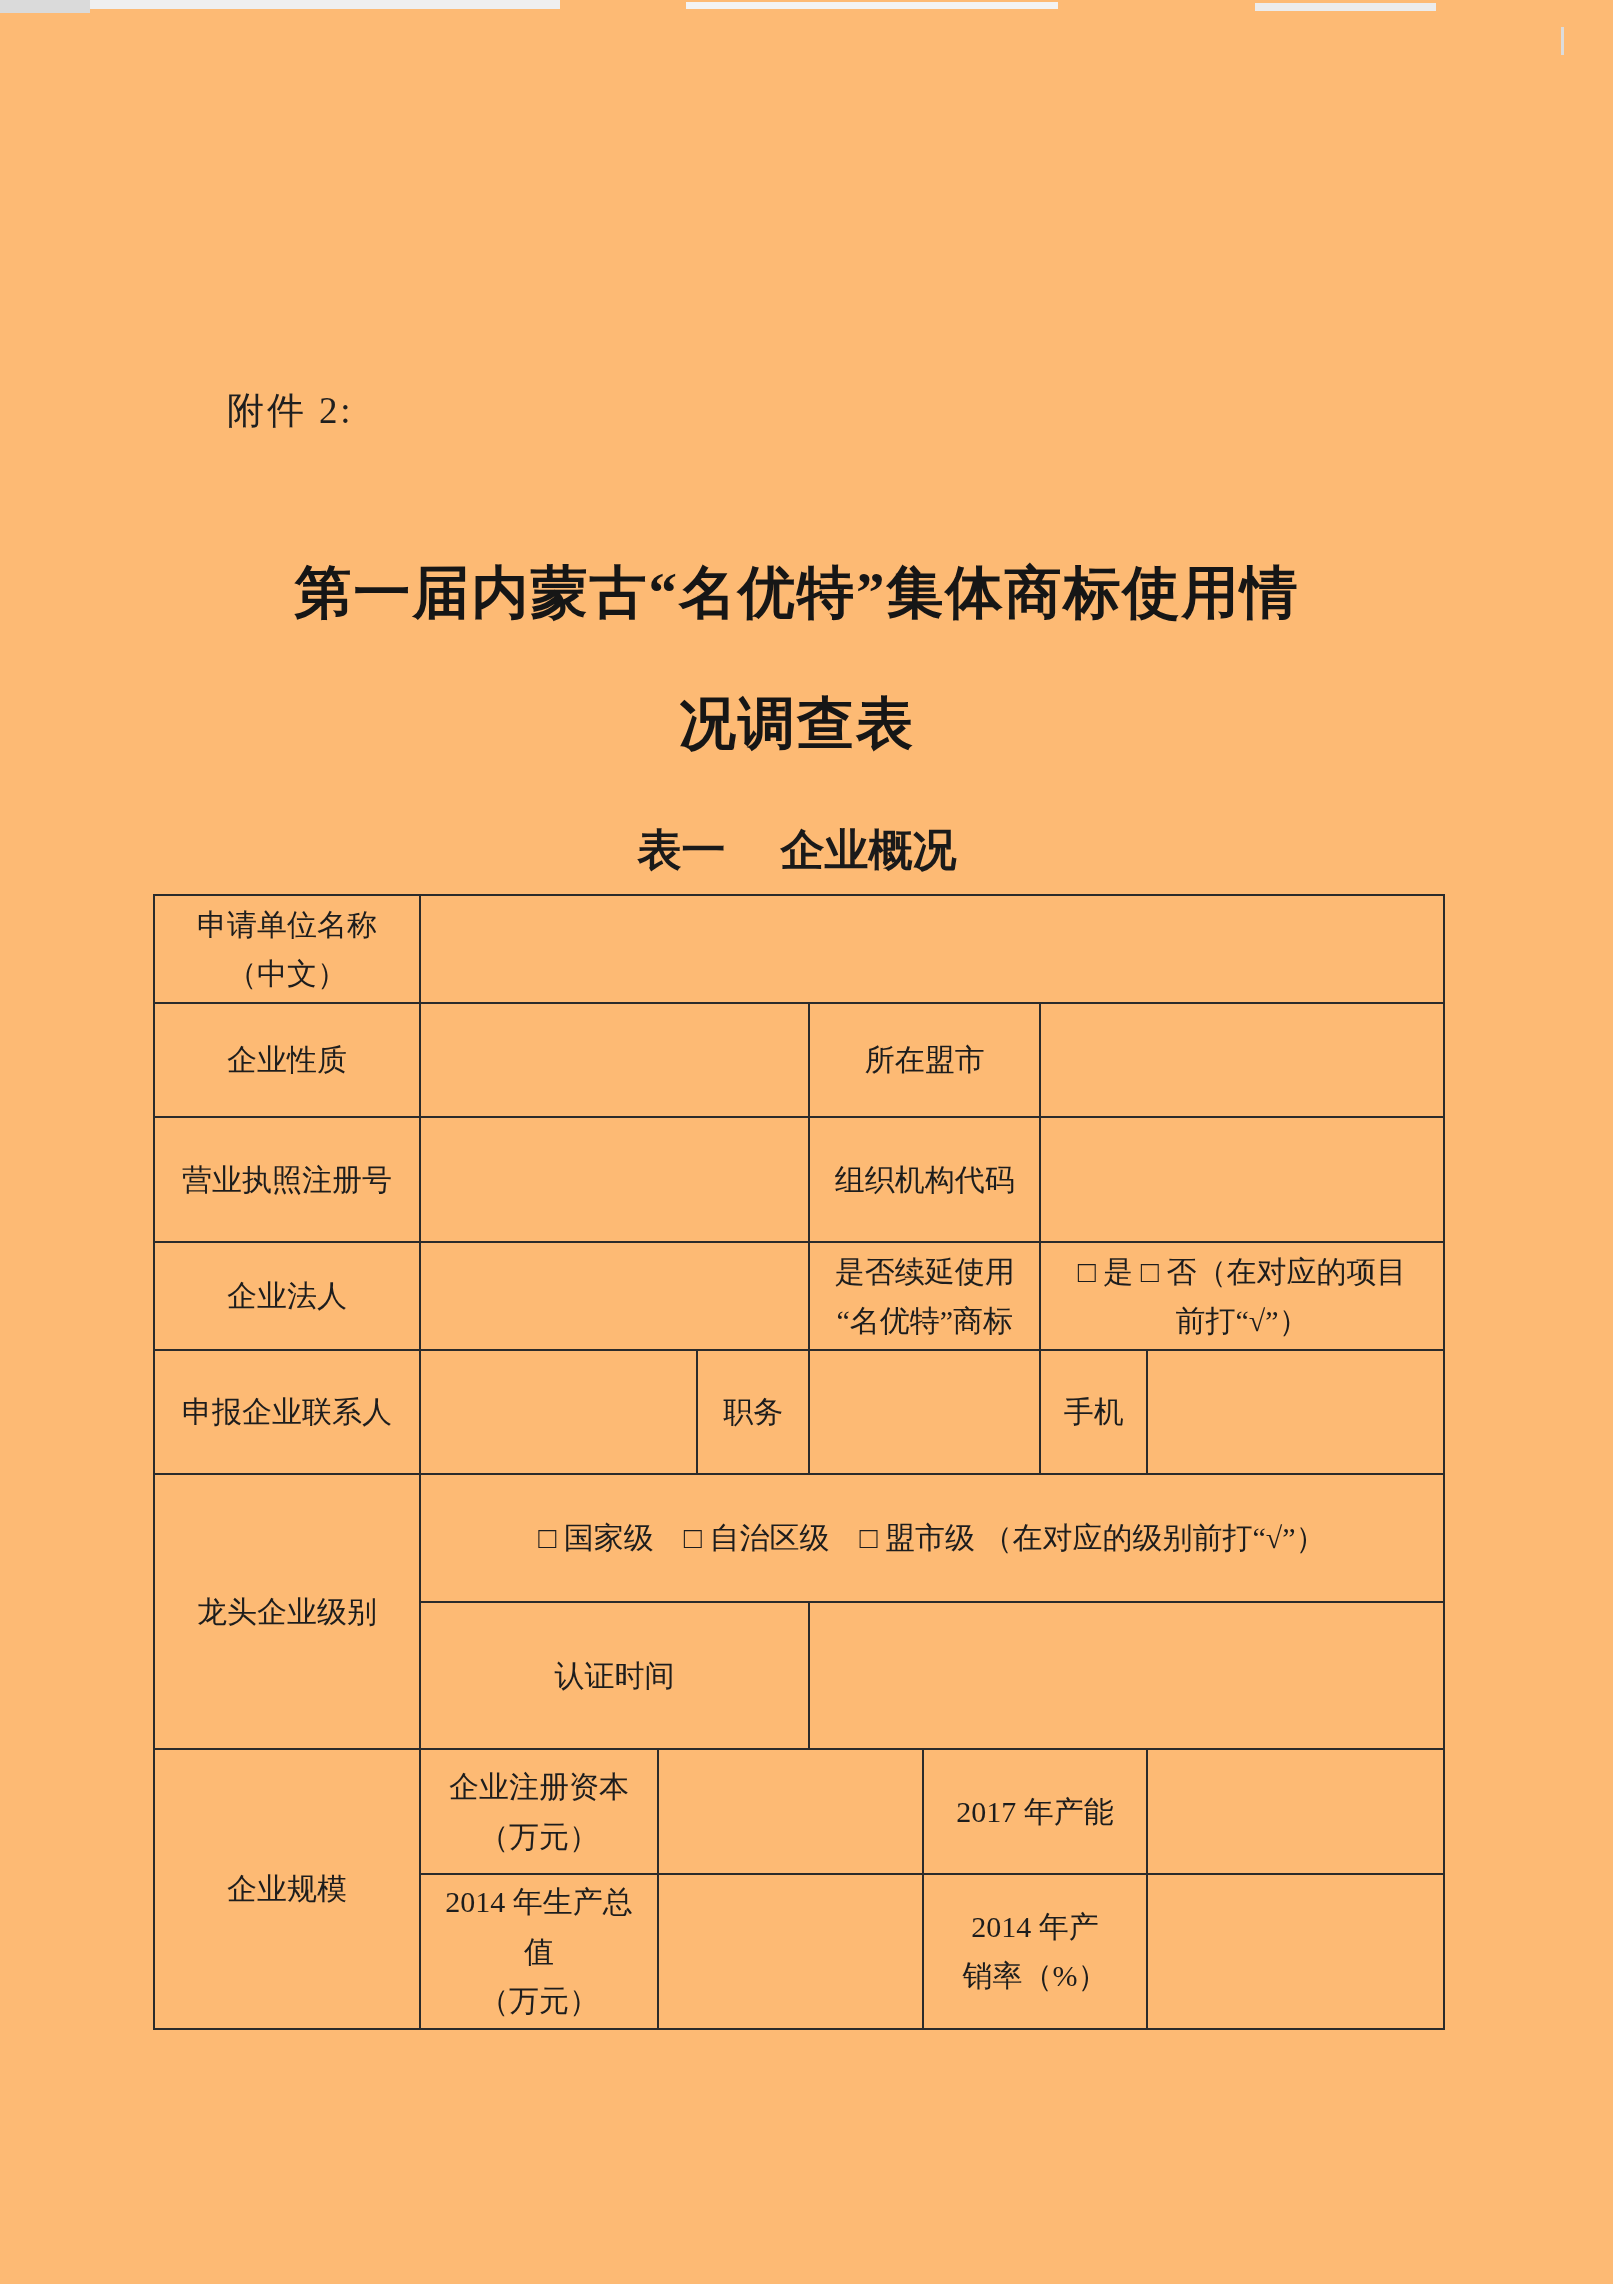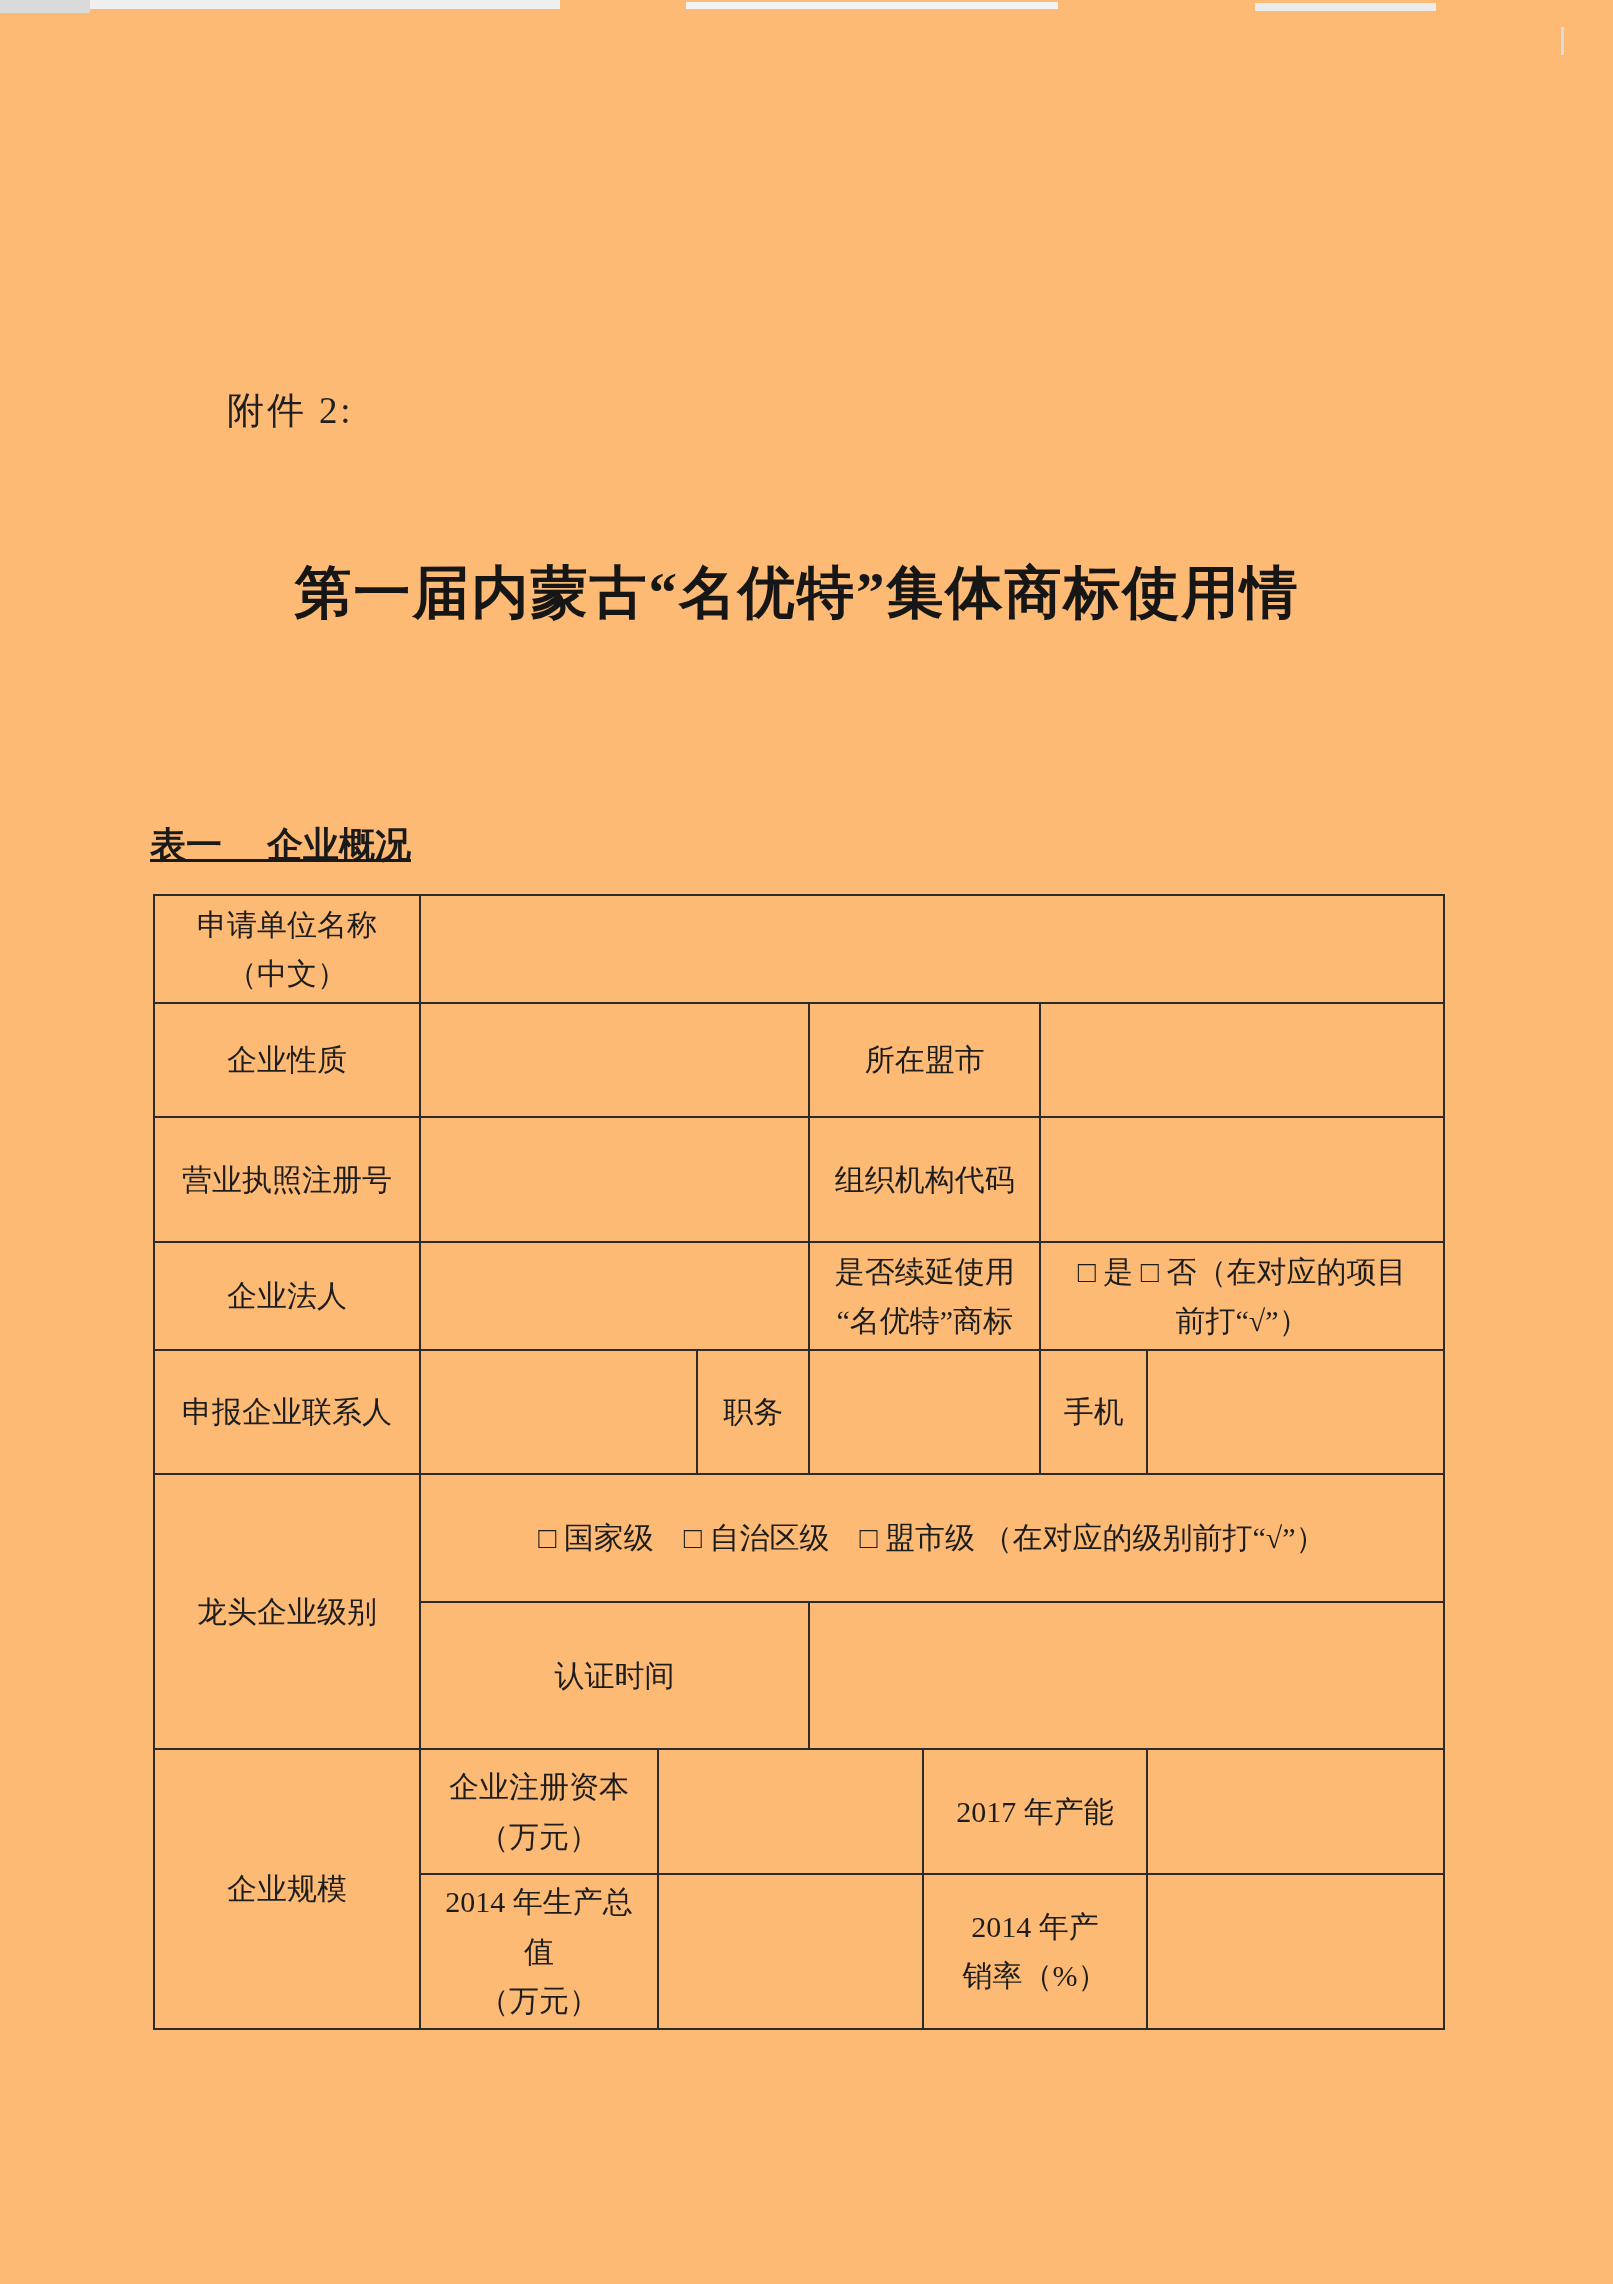--- a/index.html
+++ b/index.html
@@ -37,25 +37,24 @@
     letter-spacing: 2px;
     color: #161616;
   }
   .title-line1 { top: 555px; }
   .title-line2 { top: 686px; }
   .caption {
     position: absolute;
     left: 150px;
     top: 821px;
     width: 1294px;
-    text-align: left;
-    font-size: 36px;
+    text-align: center;
+    font-size: 44px;
     font-weight: bold;
     color: #1a1a1a;
-    text-decoration: underline;
   }
   table.form {
     position: absolute;
     left: 153px;
     top: 894px;
     width: 1292px;
     border-collapse: collapse;
     table-layout: fixed;
     font-size: 30px;
     color: #1d1d1d;
@@ -78,20 +77,21 @@
 
   <div class="artifact a1"></div>
   <div class="artifact a2"></div>
   <div class="artifact a3"></div>
   <div class="artifact a4"></div>
   <div class="artifact a5"></div>
 
   <div class="attachment">附件 2:</div>
 
   <div class="title title-line1">第一届内蒙古“名优特”集体商标使用情</div>
+  <div class="title title-line2">况调查表</div>
 
   <div class="caption">表一　 企业概况</div>
 
   <table class="form">
     <colgroup>
       <col style="width:20.6%">
         <col style="width:18.5%">
         <col style="width:3.0%">
         <col style="width:8.7%">
       <col style="width:8.8%">

